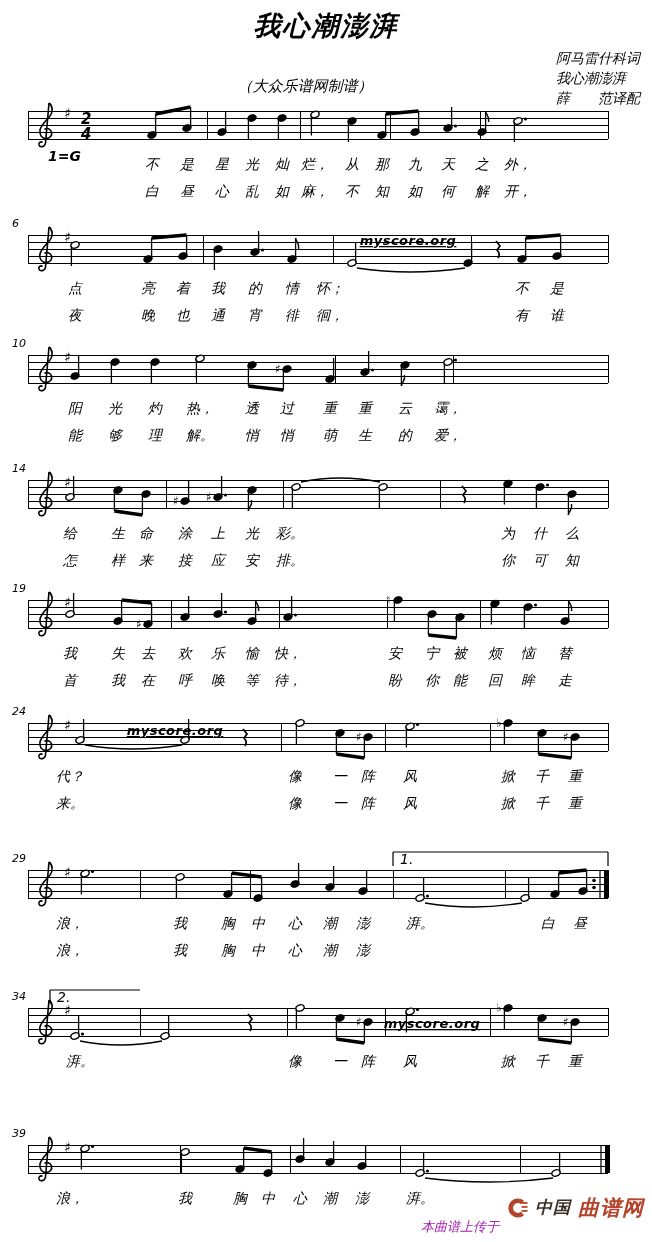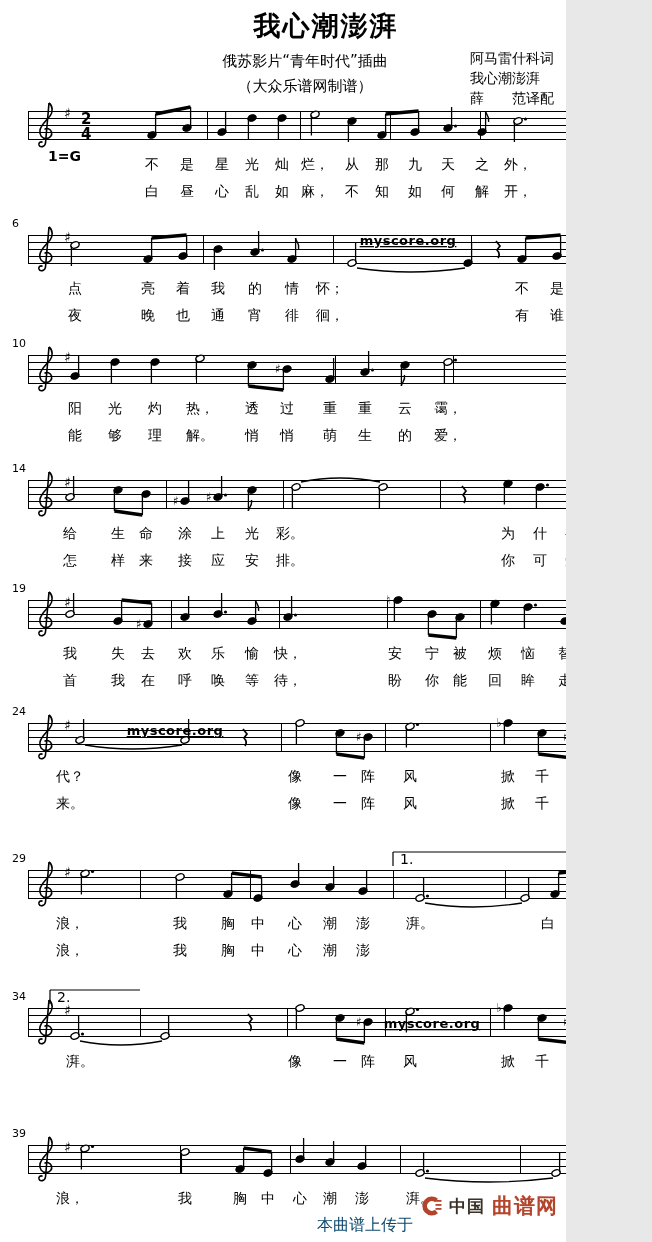--- a/index.html
+++ b/index.html
@@ -1,36 +1,35 @@
 <!DOCTYPE html>
 <html><head>
 <meta charset="utf-8">
 <style>
   html,body{margin:0;padding:0;background:#e8e8e8;}
-  #page{position:relative;width:566px;height:1242px;background:#ffffff;overflow:hidden;
-        font-family:"DejaVu Sans",sans-serif;color:#000;}
+  #page{position:relative;width:652px;height:1242px;background:#ffffff;overflow:hidden;
+        font-family:"DejaVu Sans",sans-serif;color:#000;font-style:italic;}
   .title{position:absolute;top:8px;left:0;width:652px;text-align:center;
          font-family:"DejaVu Serif","DejaVu Sans",serif;font-weight:bold;font-size:27px;letter-spacing:2px;}
   .subtitle{position:absolute;top:52px;left:0;width:610px;text-align:center;font-size:15px;}
   .score-note{position:absolute;top:77px;left:0;width:610px;text-align:center;font-size:15px;}
   .credits{position:absolute;top:48px;right:12px;text-align:left;font-size:14px;line-height:20px;}
   .credits div{white-space:pre;margin-left:36px;}
   #score-wrap{position:absolute;left:0;top:0;width:652px;height:1242px;}
   svg text{font-family:"DejaVu Sans",sans-serif;fill:#000;}
   .footer{position:absolute;right:8px;bottom:6px;display:flex;align-items:center;gap:7px;}
-  .footer .up-txt{font-size:16px;color:#0c4a6e;margin-top:39px;}
+  .footer .up-txt{font-size:13px;color:#a21caf;margin-top:39px;}
   .footer .site-dark{font-size:17px;font-weight:bold;color:#3a2f26;letter-spacing:1px;text-align:center;}
   .footer .site-red{font-size:21px;font-weight:bold;color:#b5442c;letter-spacing:1px;}
 </style>
 </head>
 <body>
 
 <div id="page">
   <div class="title">我心潮澎湃</div>
-  <div class="subtitle">俄苏影片“青年时代”插曲</div>
   <div class="score-note">（大众乐谱网制谱）</div>
   <div class="credits">
     <div>阿马雷什科词</div>
     <div>我心潮澎湃</div>
     <div>薛　　范译配</div>
   </div>
 
   <div id="score-wrap"><svg width="652" height="1242" viewBox="0 0 652 1242">
         <g>
           <line x1="28" y1="111" x2="608" y2="111" stroke="#000" stroke-width="1" shape-rendering="crispEdges"></line>

